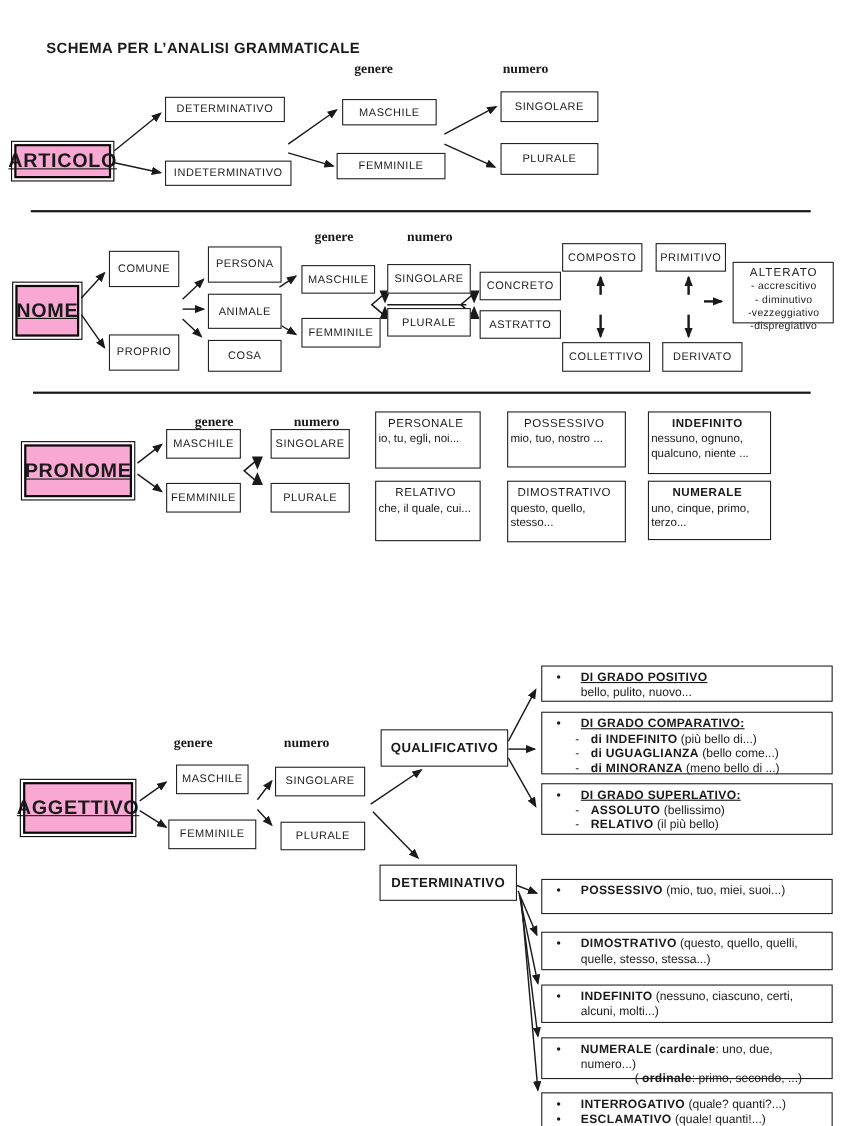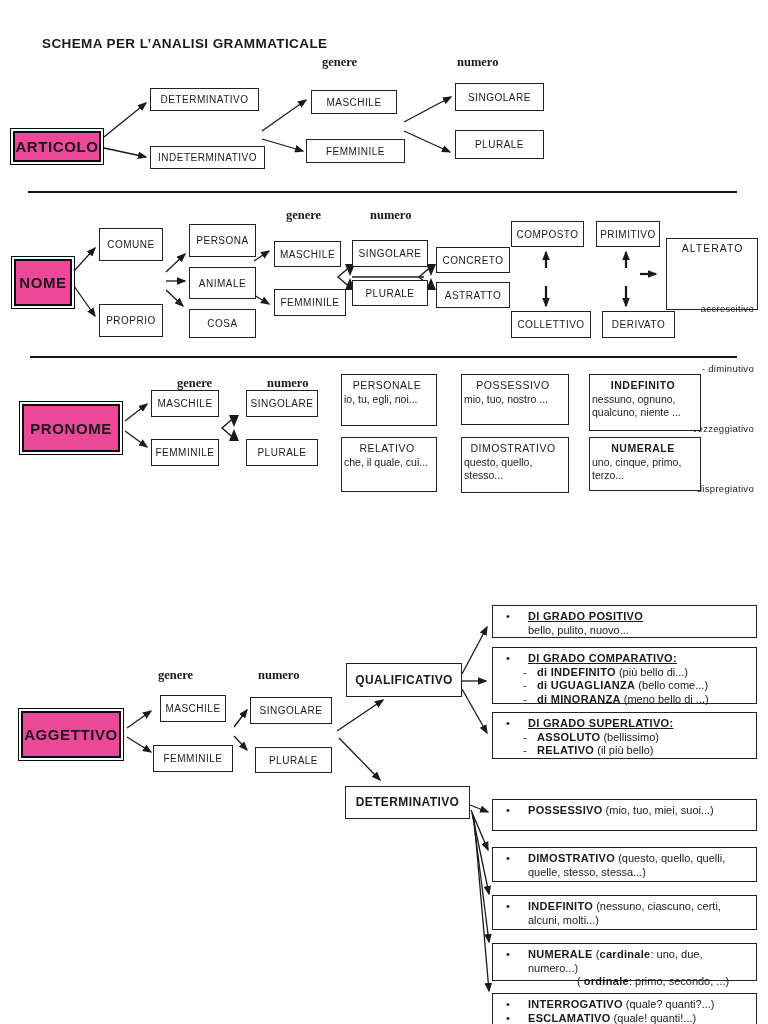--- a/index.html
+++ b/index.html
@@ -8,33 +8,33 @@
        font-family:"Liberation Sans",sans-serif;color:#1a1a1a;}
   .canvas{position:absolute;left:0;top:0;width:768px;height:1024px;background:#fff;}
   .wires{position:absolute;left:0;top:0;z-index:1;}
   .title{position:absolute;left:28px;top:22px;margin:14px;font-size:13.5px;font-weight:bold;
          letter-spacing:.4px;z-index:2;}
   .collabel{position:absolute;font-family:"Liberation Serif",serif;font-weight:bold;
             font-size:12.5px;z-index:2;}
   .box{position:absolute;background:#fff;border:1.2px solid #222;z-index:2;
        display:flex;align-items:center;justify-content:center;text-align:center;
        font-size:10px;letter-spacing:.5px;line-height:11px;}
-  .root{position:absolute;background:#ec4899;border:2.2px solid #0a0a0a;outline:1px solid #0a0a0a;
+  .root{position:absolute;background:#f9a8d4;border:2.2px solid #0a0a0a;outline:1px solid #0a0a0a;
         outline-offset:2px;z-index:2;display:flex;align-items:center;justify-content:center;
-        font-weight:bold;font-size:15px;letter-spacing:.6px;}
+        font-weight:bold;font-size:18px;letter-spacing:.6px;text-decoration:underline;}
   .bigbox{font-weight:bold;font-size:12px;border-width:1.6px;letter-spacing:.4px;}
   .tbox{position:absolute;background:#fff;border:1.2px solid #222;z-index:2;
         font-size:10.5px;line-height:13px;padding:4px 6px 2px 2px;box-sizing:border-box;}
   .tbox .ttl{text-align:center;letter-spacing:.5px;margin-bottom:1px;}
   .tbox .ttl.b{font-weight:bold;}
   .tbox .ex{text-align:left;}
   .alterato{position:absolute;background:#fff;border:1.2px solid #222;z-index:2;
             box-sizing:border-box;padding:3px 3px 2px 4px;font-size:10px;line-height:12.5px;}
   .alterato .ttl{text-align:center;letter-spacing:1px;font-size:10.5px;}
-  .alterato .it{text-align:right;font-size:9.5px;letter-spacing:.3px;line-height:12px;margin-top:48px;}
+  .alterato .it{text-align:center;font-size:9.5px;letter-spacing:.3px;line-height:12px;}
   .wbox{position:absolute;background:#fff;border:1.4px solid #222;z-index:2;
         box-sizing:border-box;font-size:11px;line-height:13.5px;padding-top:4px;}
   .wbox .row{display:flex;}
   .wbox .bullet{width:22px;margin-left:13px;text-align:left;font-size:11px;}
   .wbox .cnt{flex:1;padding-right:4px;max-width:232px;}
   .bt{font-weight:bold;letter-spacing:.3px;}
   .u{text-decoration:underline;}
   .sub{padding-left:30px;display:flex;}
   .sub .dash{width:14px;}
   .nline2{padding-left:84px;}
@@ -136,21 +136,21 @@
   <div class="box" style="left:274px;top:241px;width:65px;height:24px">MASCHILE</div>
   <div class="box" style="left:274px;top:289px;width:70px;height:25px">FEMMINILE</div>
   <div class="box" style="left:352px;top:240px;width:74px;height:25px">SINGOLARE</div>
   <div class="box" style="left:352px;top:280px;width:74px;height:24px">PLURALE</div>
   <div class="box" style="left:436px;top:247px;width:72px;height:24px">CONCRETO</div>
   <div class="box" style="left:436px;top:282px;width:72px;height:24px">ASTRATTO</div>
   <div class="box" style="left:511px;top:221px;width:71px;height:24px">COMPOSTO</div>
   <div class="box" style="left:511px;top:311px;width:78px;height:25px">COLLETTIVO</div>
   <div class="box" style="left:596px;top:221px;width:62px;height:24px">PRIMITIVO</div>
   <div class="box" style="left:602px;top:311px;width:71px;height:25px">DERIVATO</div>
-  <div class="alterato" style="left:666px;top:238px;width:92px;height:72px">
+  <div class="alterato" style="left:666px;top:238px;width:92px;height:56px">
     <div class="ttl">ALTERATO</div>
     <div class="it">- accrescitivo</div>
     <div class="it">- diminutivo</div>
     <div class="it">-vezzeggiativo</div>
     <div class="it">-dispregiativo</div>
   </div>
   <div class="divider" style="left:30px;top:356px;width:707px"></div>
 
   <div class="collabel" style="left:177px;top:376px">genere</div>
   <div class="collabel" style="left:267px;top:376px">numero</div>

